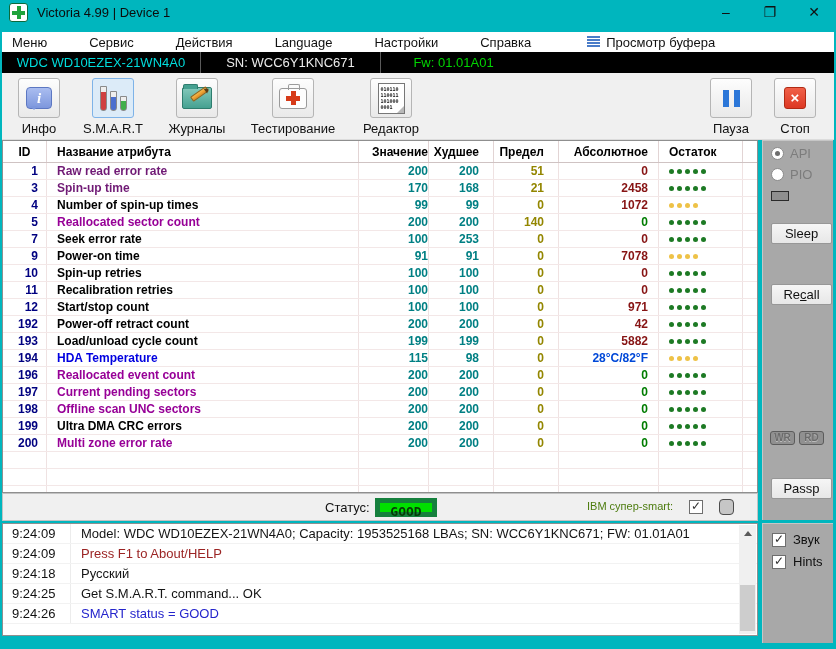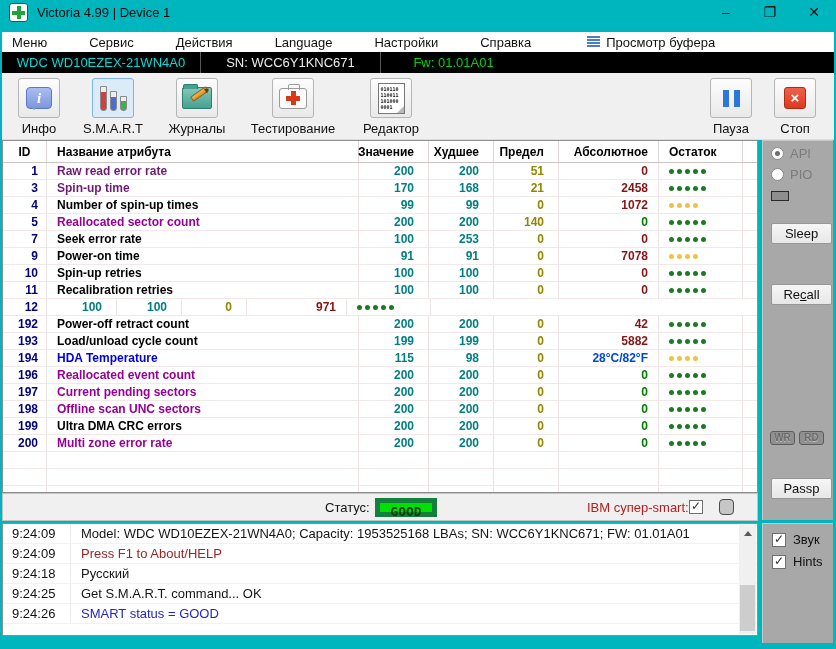--- a/index.html
+++ b/index.html
@@ -68,41 +68,41 @@
              color:#fff; font-weight:bold; font-size:15px; line-height:20px; text-align:center; }
 
   
   .smart-panel { left:2px; top:140px; width:756px; height:353px; background:#fff; border:1px solid #8f8f8f; overflow:hidden; }
   .thead { display:flex; height:22px; font-weight:bold; font-size:12px; color:#000; border-bottom:1px solid #cfc3c3; align-items:center; }
   .thead .cell { border-right:1px solid #e2d4d4; height:100%; display:flex; align-items:center; }
   .trow { display:flex; height:17px; border-bottom:1px solid #f3e7e7; font-weight:bold; font-size:12px; align-items:center; }
   .trow .cell { border-right:1px solid #efe2e2; height:100%; display:flex; align-items:center; }
   .col-0{width:44px; justify-content:flex-end; padding-right:8px;}
   .col-1{width:312px; padding-left:10px;}
-  .col-2{width:70px; justify-content:flex-end; padding-right:14px;}
+  .col-2{width:70px; justify-content:flex-end; }
   .col-3{width:65px; justify-content:flex-end; padding-right:14px;}
   .col-4{width:65px; justify-content:flex-end; padding-right:14px;}
   .col-5{width:100px; justify-content:flex-end; padding-right:10px;}
   .col-6{width:84px; padding-left:10px;}
   .thead .col-0{ justify-content:center; padding-right:0; }
   .c-id { color:#000080; }
   .c-num { color:#007f83; }
   .c-thr { color:#938600; }
   .nc-black{color:#000;} .nc-green{color:#701a75;} .nc-purple{color:#970097;} .nc-blue{color:#0000e0;}
   .rc-maroon{color:#871414;} .rc-green{color:#007c00;} .rc-blue{color:#0048d8;}
   .dot { width:5px; height:5px; border-radius:50%; margin-right:3px; }
   .dot-green{ background:#1d7a24; } .dot-yellow{ background:#eec247; }
 
   
   .statusbar { left:2px; top:493px; width:756px; height:28px; background:#f0f0f0; border:1px solid #c2c2c2; }
   .get-smart { left:3px; top:3px; height:21px; padding:0 10px; background:linear-gradient(#fafafa,#ececec); border:1px solid #989898; font-size:13px; color:#111; display:flex; align-items:center; }
   .status-label { left:322px; top:6px; font-size:13px; color:#111; }
   .good-box { left:372px; top:4px; width:62px; height:19px; background:#00e000; border:5px solid #15803d;
               font:bold 13px/17px "DejaVu Sans Mono", monospace; color:#063; color:#053c05; text-align:center; }
-  .ibm-label { left:584px; top:6px; font-size:13px; color:#b91c1c; }
+  .ibm-label { left:584px; top:6px; font-size:11px; color:#4d7c0f; }
   .cb { width:14px; height:14px; background:#fff; border:1px solid #6e6e6e; display:inline-block; position:relative; }
   .cb.checked::after { content:"✓"; position:absolute; left:1px; top:-2px; font-size:12px; color:#333; }
   .ibm-check { left:686px; top:6px; }
   .ibm-lamp { left:716px; top:5px; width:15px; height:16px; background:#c6c6c6; border:1px solid #4d4d4d; border-radius:4px; }
 
   
   .logpanel { left:2px; top:523px; width:756px; height:113px; background:#fff; border:1px solid #8f8f8f; overflow:hidden; }
   .lrow { display:flex; height:20px; align-items:center; border-bottom:1px solid #f2f2f2; font-size:13px; }
   .ltime { width:68px; padding-left:9px; color:#111; border-right:1px solid #ececec; height:100%; display:flex; align-items:center; }
   .ltext { padding-left:10px; white-space:nowrap; }
@@ -335,20 +335,21 @@
         <div class="cell col-6">
           <span class="dot dot-green"></span>
           <span class="dot dot-green"></span>
           <span class="dot dot-green"></span>
           <span class="dot dot-green"></span>
           <span class="dot dot-green"></span>
         </div>
       </div>
       <div class="trow">
         <div class="cell col-0 c-id">12</div>
+        <div class="cell col-1 nc-black">Start/stop count</div>
         <div class="cell col-2 c-num">100</div>
         <div class="cell col-3 c-num">100</div>
         <div class="cell col-4 c-thr">0</div>
         <div class="cell col-5 rc-maroon">971</div>
         <div class="cell col-6">
           <span class="dot dot-green"></span>
           <span class="dot dot-green"></span>
           <span class="dot dot-green"></span>
           <span class="dot dot-green"></span>
           <span class="dot dot-green"></span>

